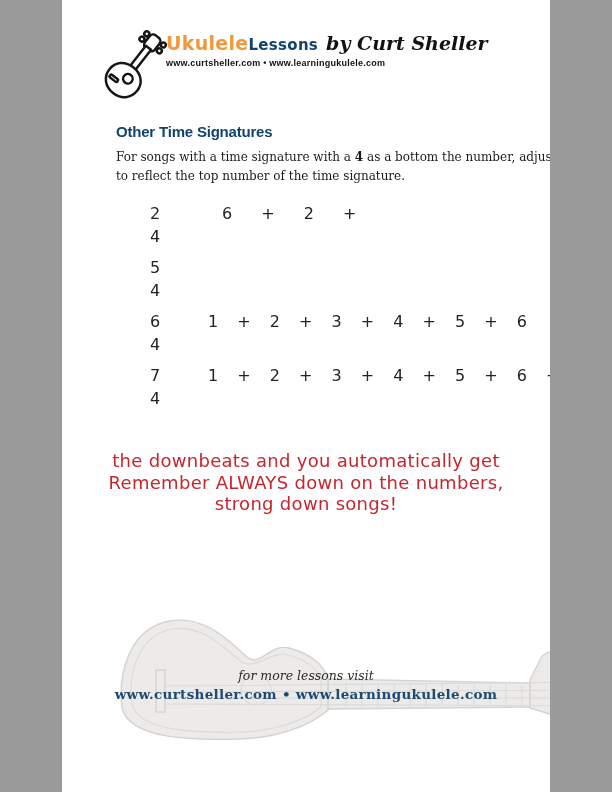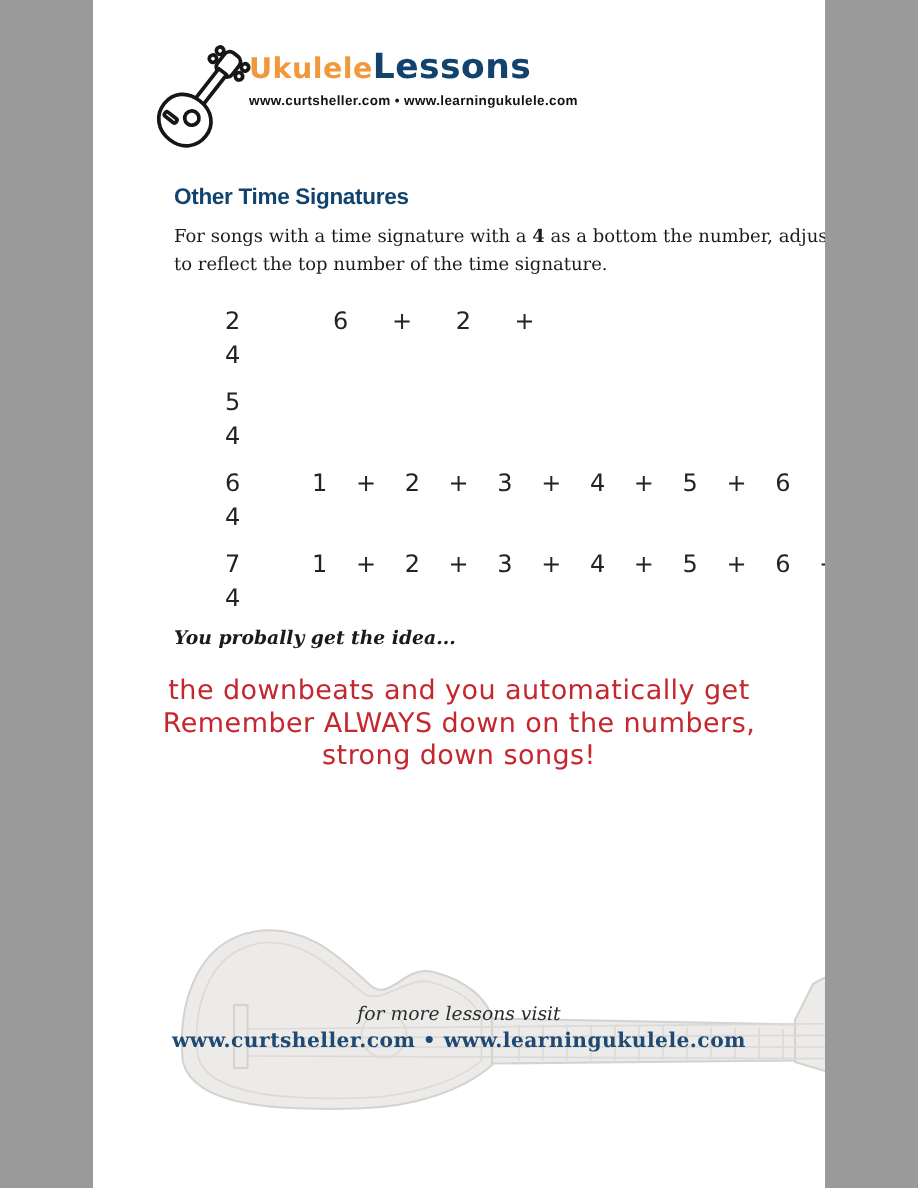--- a/index.html
+++ b/index.html
@@ -13,21 +13,21 @@
     overflow:hidden;font-family:"DejaVu Serif",serif;color:#1b1b1b;
   }
 
   
   .logo-icon-wrap{position:absolute;left:30px;top:18px;width:92px;height:92px}
   .logo-icon-wrap svg{position:absolute;left:18px;top:9px;transform:rotate(38deg)}
   .logo-block{position:absolute;left:104px;top:32px}
   .logo-line{display:flex;align-items:baseline;white-space:nowrap}
   .logo-uku{font-family:"DejaVu Sans",sans-serif;font-weight:bold;font-size:19px;
     letter-spacing:.3px;color:var(--orange,#f0993c)}
-  .logo-les{font-family:"DejaVu Sans",sans-serif;font-weight:bold;font-size:23px;
+  .logo-les{font-family:"DejaVu Sans",sans-serif;font-weight:bold;font-size:15px;
     letter-spacing:.3px;color:var(--navy,#12436e)}
   .logo-by{font-family:"DejaVu Serif",serif;font-style:italic;font-weight:600;
     font-size:19px;color:#121212;margin-left:8px}
   .header-urls{font-family:"Liberation Sans",sans-serif;font-weight:bold;font-size:9px;
     letter-spacing:.25px;color:#121212;margin-top:4px}
   .page-badge{position:absolute;left:528px;top:32px;width:52px;height:52px;border-radius:50%;
     background:var(--badge-navy,#16395c);color:#fff;display:flex;align-items:center;
     justify-content:center;font-family:"DejaVu Serif",serif;font-weight:bold;font-size:27px}
 
   
@@ -91,20 +91,21 @@
   <div class="logo-icon-wrap">
     <svg width="50" height="76" viewBox="0 0 46 80">
         <use href="#hand-uke"></use>
       </svg>
   </div>
 
   <div class="logo-block">
     <div class="logo-line">
       <span class="logo-uku">Ukulele</span>
         <span class="logo-les">Lessons</span>
+      <span class="logo-by">by Curt Sheller</span>
     </div>
     <div class="header-urls">www.curtsheller.com • www.learningukulele.com</div>
   </div>
 
   <div class="page-badge">
     <span>3</span>
   </div>
 
   <h1 class="section-heading">Other Time Signatures</h1>
 
@@ -133,21 +134,20 @@
       </div>
       <div class="ts-row narrow">
         <div class="ts-frac">
           <span>7</span>
           <span>4</span>
         </div>
         <div class="ts-counts">1 + 2 + 3 + 4 + 5 + 6 + 7 +</div>
       </div>
     </div>
 
-  <p class="idea-note">You probally get the idea...</p>
 
   <div class="red-note">
     <div>the downbeats and you automatically get</div>
     <div>Remember ALWAYS down on the numbers,</div>
     <div>strong down songs!</div>
   </div>
 
   <svg class="footer-uke" width="520" height="126" viewBox="0 0 520 126">
     <g fill="#ecebe9" stroke="#d4d3d0" stroke-width="1.4" stroke-linejoin="round">
 

